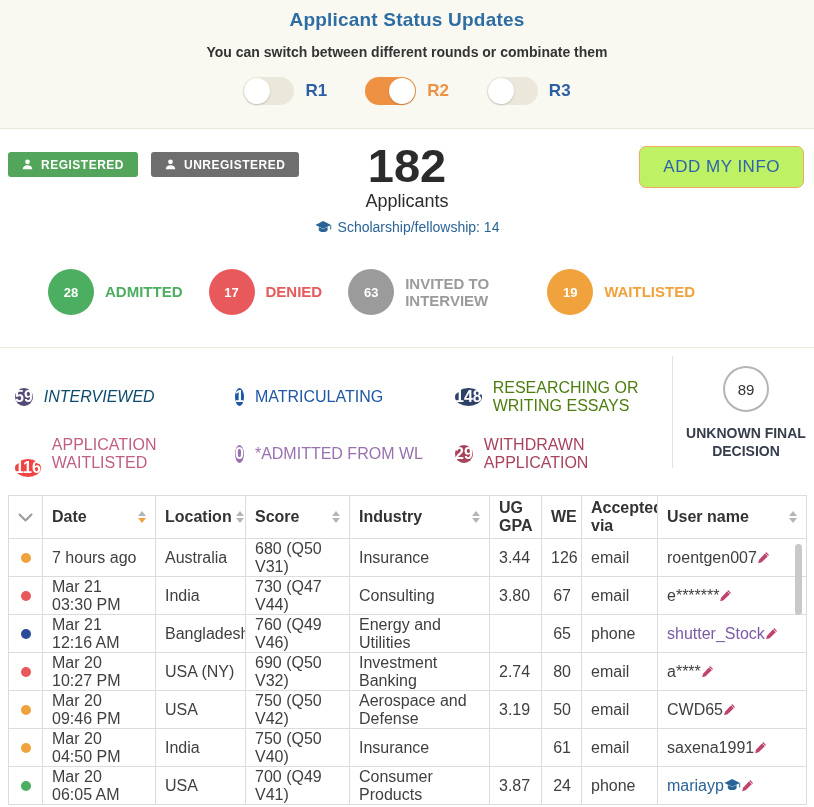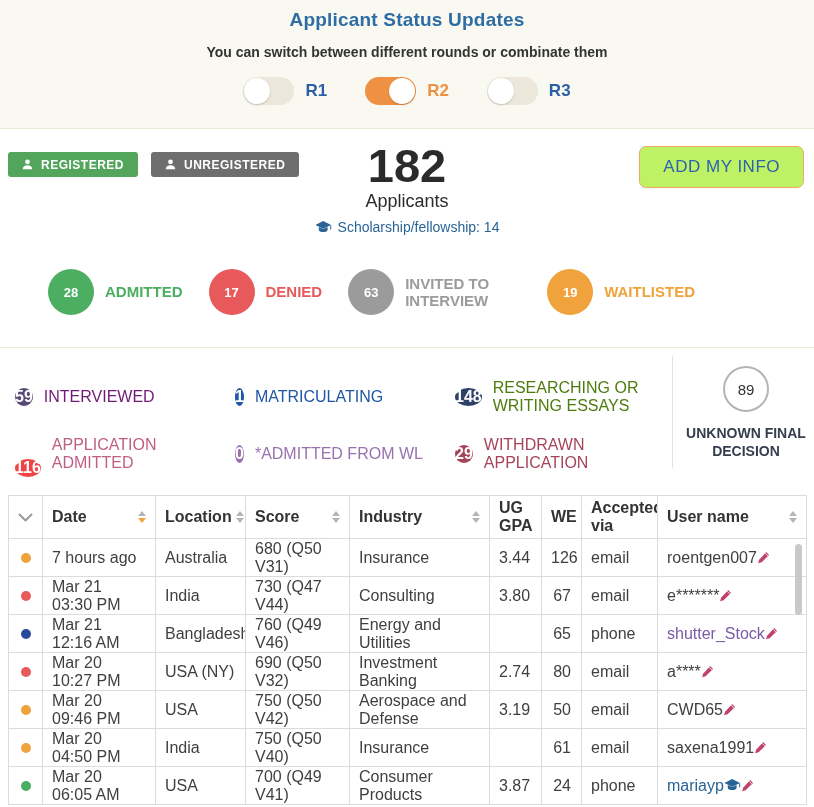--- a/index.html
+++ b/index.html
@@ -144,33 +144,33 @@
         <span class="circle" style="background: rgb(240, 162, 60);">19</span>
         <span class="status-label" style="color: rgb(240, 162, 60);">WAITLISTED</span>
       </div>
     </div>
 </div>
 
 <div class="stats">
   <div class="stats-grid" id="statusesSecondary">
       <div class="status-item">
         <span class="circle" style="background: rgb(88, 74, 118);">59</span>
-        <span class="status-label" style="color: #701a75;">INTERVIEWED</span>
+        <span class="status-label" style="color: #0c4a6e; font-style: italic;">INTERVIEWED</span>
       </div>
       <div class="status-item">
         <span class="circle" style="background: rgb(31, 87, 165);">1</span>
         <span class="status-label" style="color: rgb(31, 87, 165);">MATRICULATING</span>
       </div>
       <div class="status-item">
         <span class="circle" style="background: rgb(46, 65, 104);">148</span>
         <span class="status-label" style="color: #4d7c0f;">RESEARCHING OR WRITING ESSAYS</span>
       </div>
       <div class="status-item">
         <span class="circle" style="background: #ef4444; margin-top: 28px;">116</span>
-        <span class="status-label" style="color: rgb(192, 94, 132);">APPLICATION ADMITTED</span>
+        <span class="status-label" style="color: rgb(192, 94, 132);">APPLICATION WAITLISTED</span>
       </div>
       <div class="status-item">
         <span class="circle" style="background: rgb(152, 113, 174);">0</span>
         <span class="status-label" style="color: rgb(152, 113, 174);">*ADMITTED FROM WL</span>
       </div>
       <div class="status-item">
         <span class="circle" style="background: rgb(168, 67, 92);">29</span>
         <span class="status-label" style="color: rgb(168, 67, 92);">WITHDRAWN APPLICATION</span>
       </div>
     </div>

